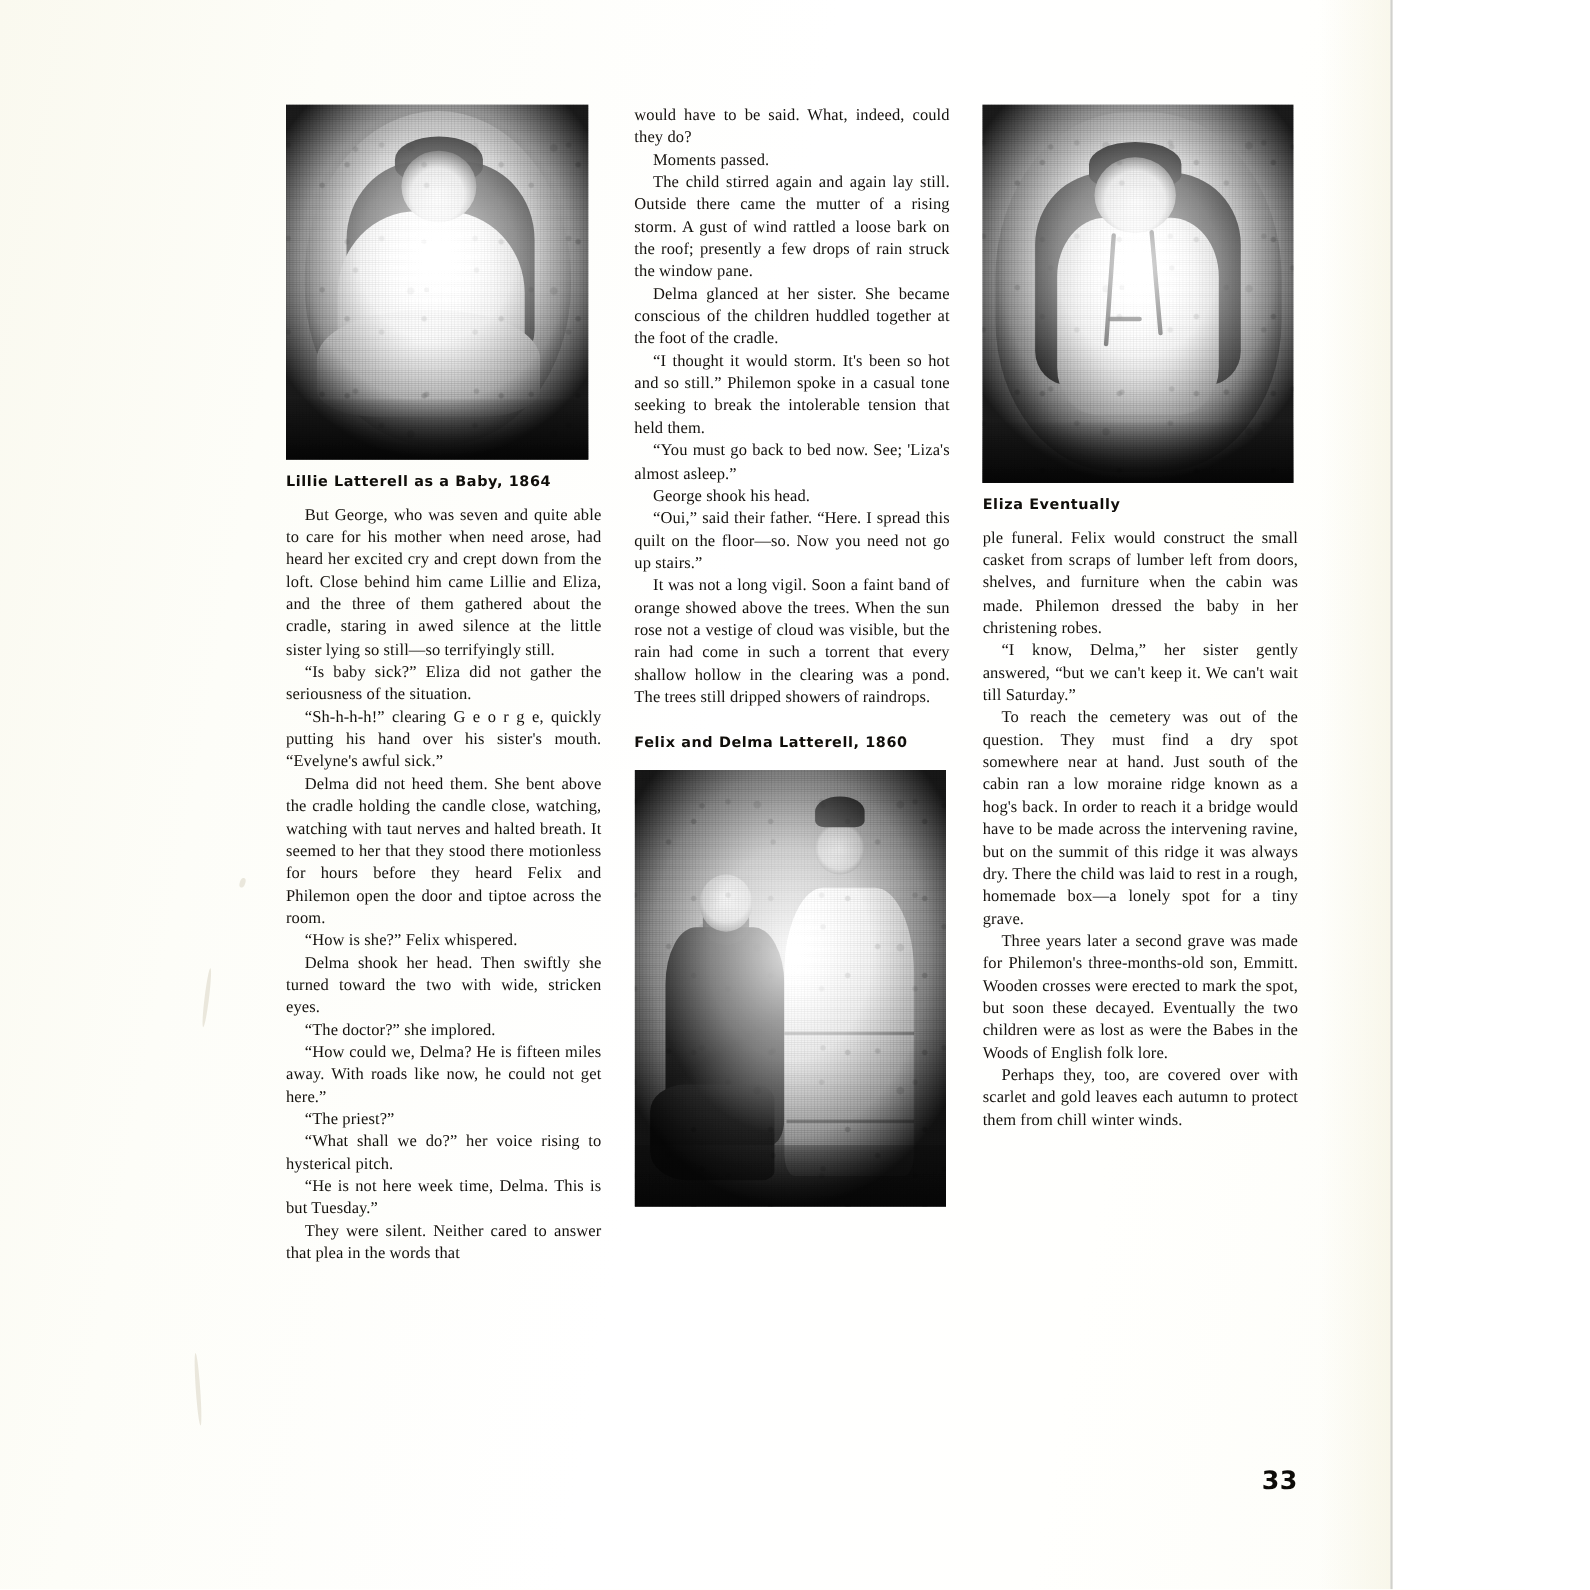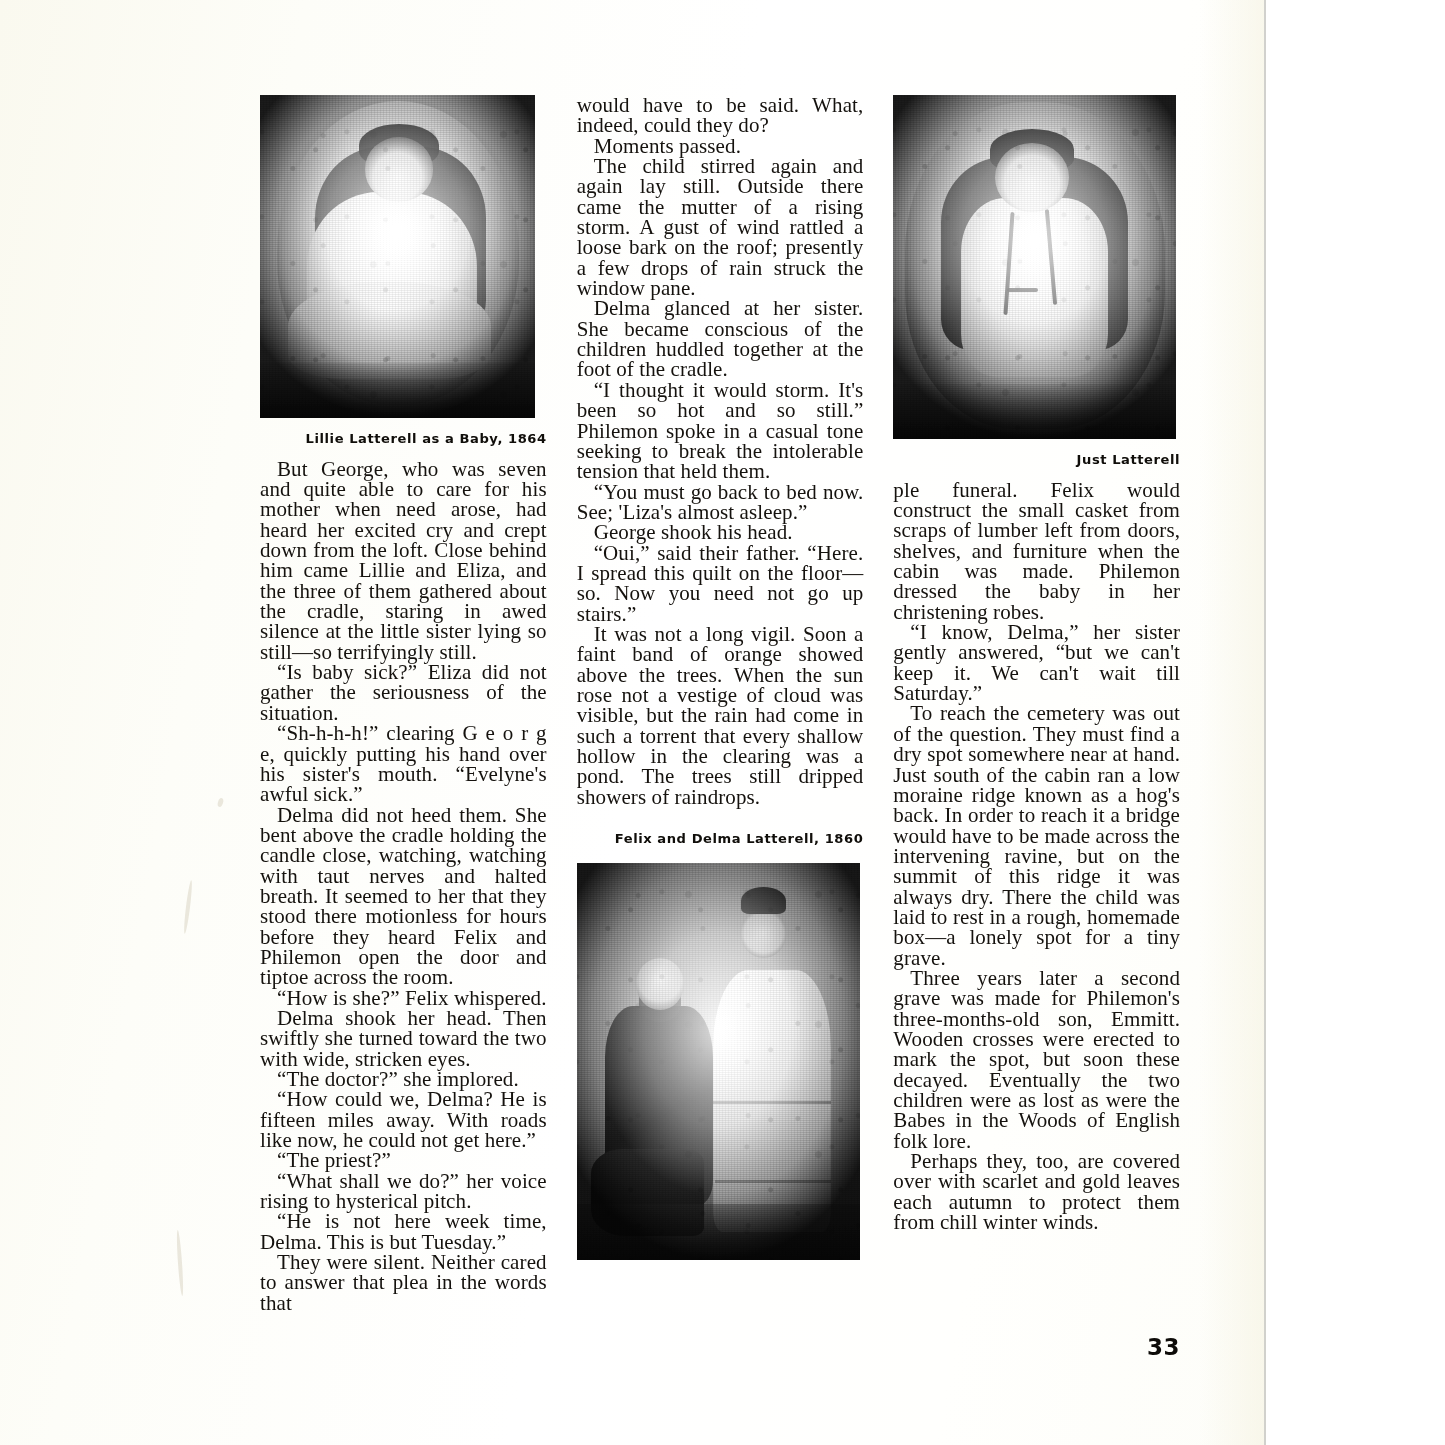--- a/index.html
+++ b/index.html
@@ -79,36 +79,36 @@
     gap: 30px;
     align-items: flex-start;
   }
   .col {
     width: 287px;
     position: relative;
   }
 
   p {
     margin: 0;
-    font-size: 21px;
+    font-size: 15px;
     line-height: 20.35px;
     text-align: justify;
     text-indent: 17px;
     color: #15120e;
     letter-spacing: .1px;
     -webkit-font-smoothing: none;
   }
   p.noindent { text-indent: 0; }
 
   .caption {
     font-family: "DejaVu Sans", "Liberation Sans", sans-serif;
     font-weight: bold;
     font-size: 13.1px;
     letter-spacing: .55px;
-    text-align: right;
+    text-align: left;
     color: #100e0a;
     text-indent: 0;
     line-height: 1.2;
   }
 
   
   .photo {
     position: relative;
     overflow: hidden;
     background: #bdbdb8;
@@ -385,21 +385,21 @@
           <div class="shape trim-a"></div>
           <div class="shape trim-b"></div>
           <div class="shape trim-c"></div>
           <div class="shape hair"></div>
           <div class="shape head"></div>
           <div class="shape shadow-bottom"></div>
           <div class="grain"></div>
           <div class="vignette"></div>
         </div>
         <div class="spacer-cap"></div>
-        <p class="caption">Just Latterell</p>
+        <p class="caption">Eliza Eventually</p>
         <div class="spacer-sm"></div>
 
         <p class="noindent">ple funeral. Felix would construct the small casket from scraps of lumber left from doors, shelves, and furniture when the cabin was made. Philemon dressed the baby in her christening robes.</p>
         <p>“I know, Delma,” her sister gently answered, “but we can't keep it. We can't wait till Saturday.”</p>
         <p>To reach the cemetery was out of the question. They must find a dry spot somewhere near at hand. Just south of the cabin ran a low moraine ridge known as a hog's back. In order to reach it a bridge would have to be made across the intervening ravine, but on the summit of this ridge it was always dry. There the child was laid to rest in a rough, homemade box—a lonely spot for a tiny grave.</p>
         <p>Three years later a second grave was made for Philemon's three-months-old son, Emmitt. Wooden crosses were erected to mark the spot, but soon these decayed. Eventually the two children were as lost as were the Babes in the Woods of English folk lore.</p>
         <p>Perhaps they, too, are covered over with scarlet and gold leaves each autumn to protect them from chill winter winds.</p>
       </div>
 
     </div>

